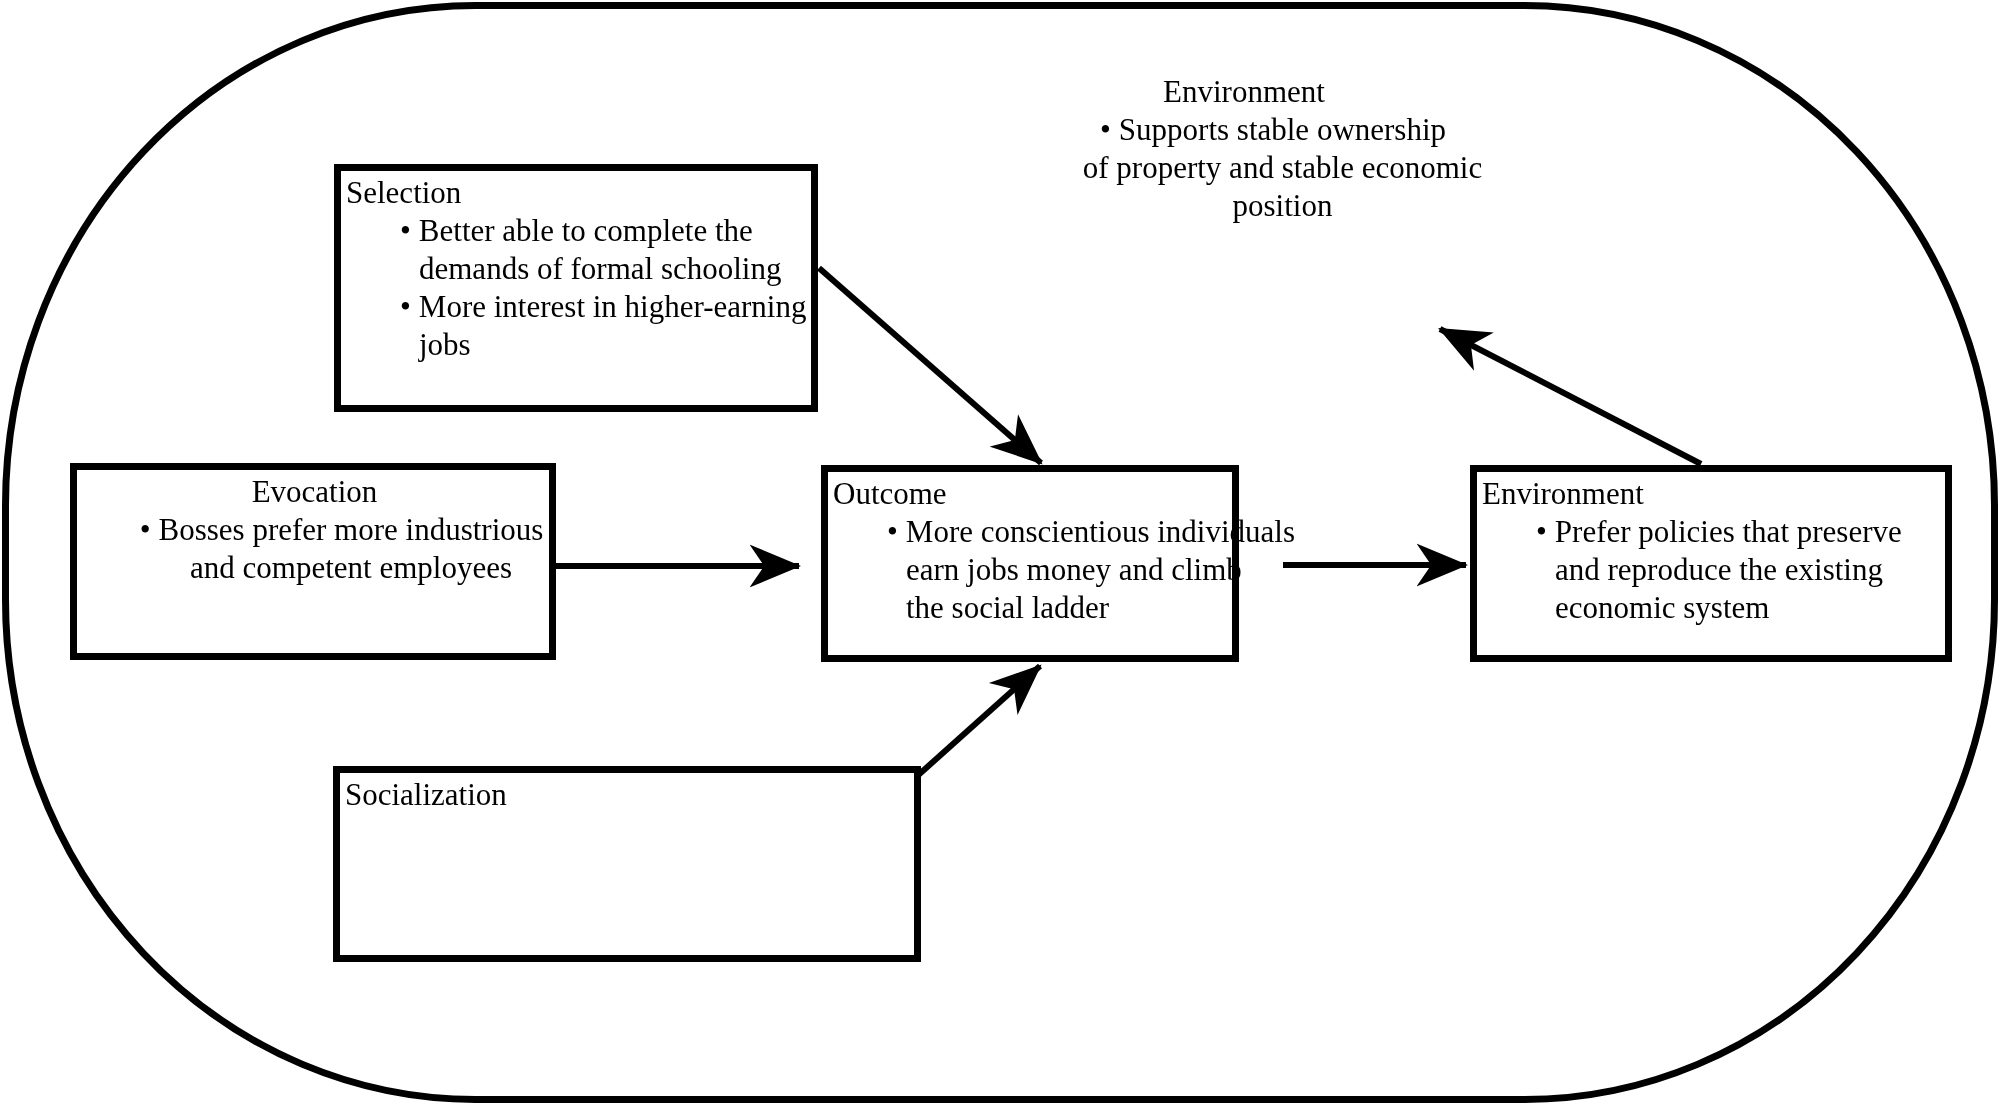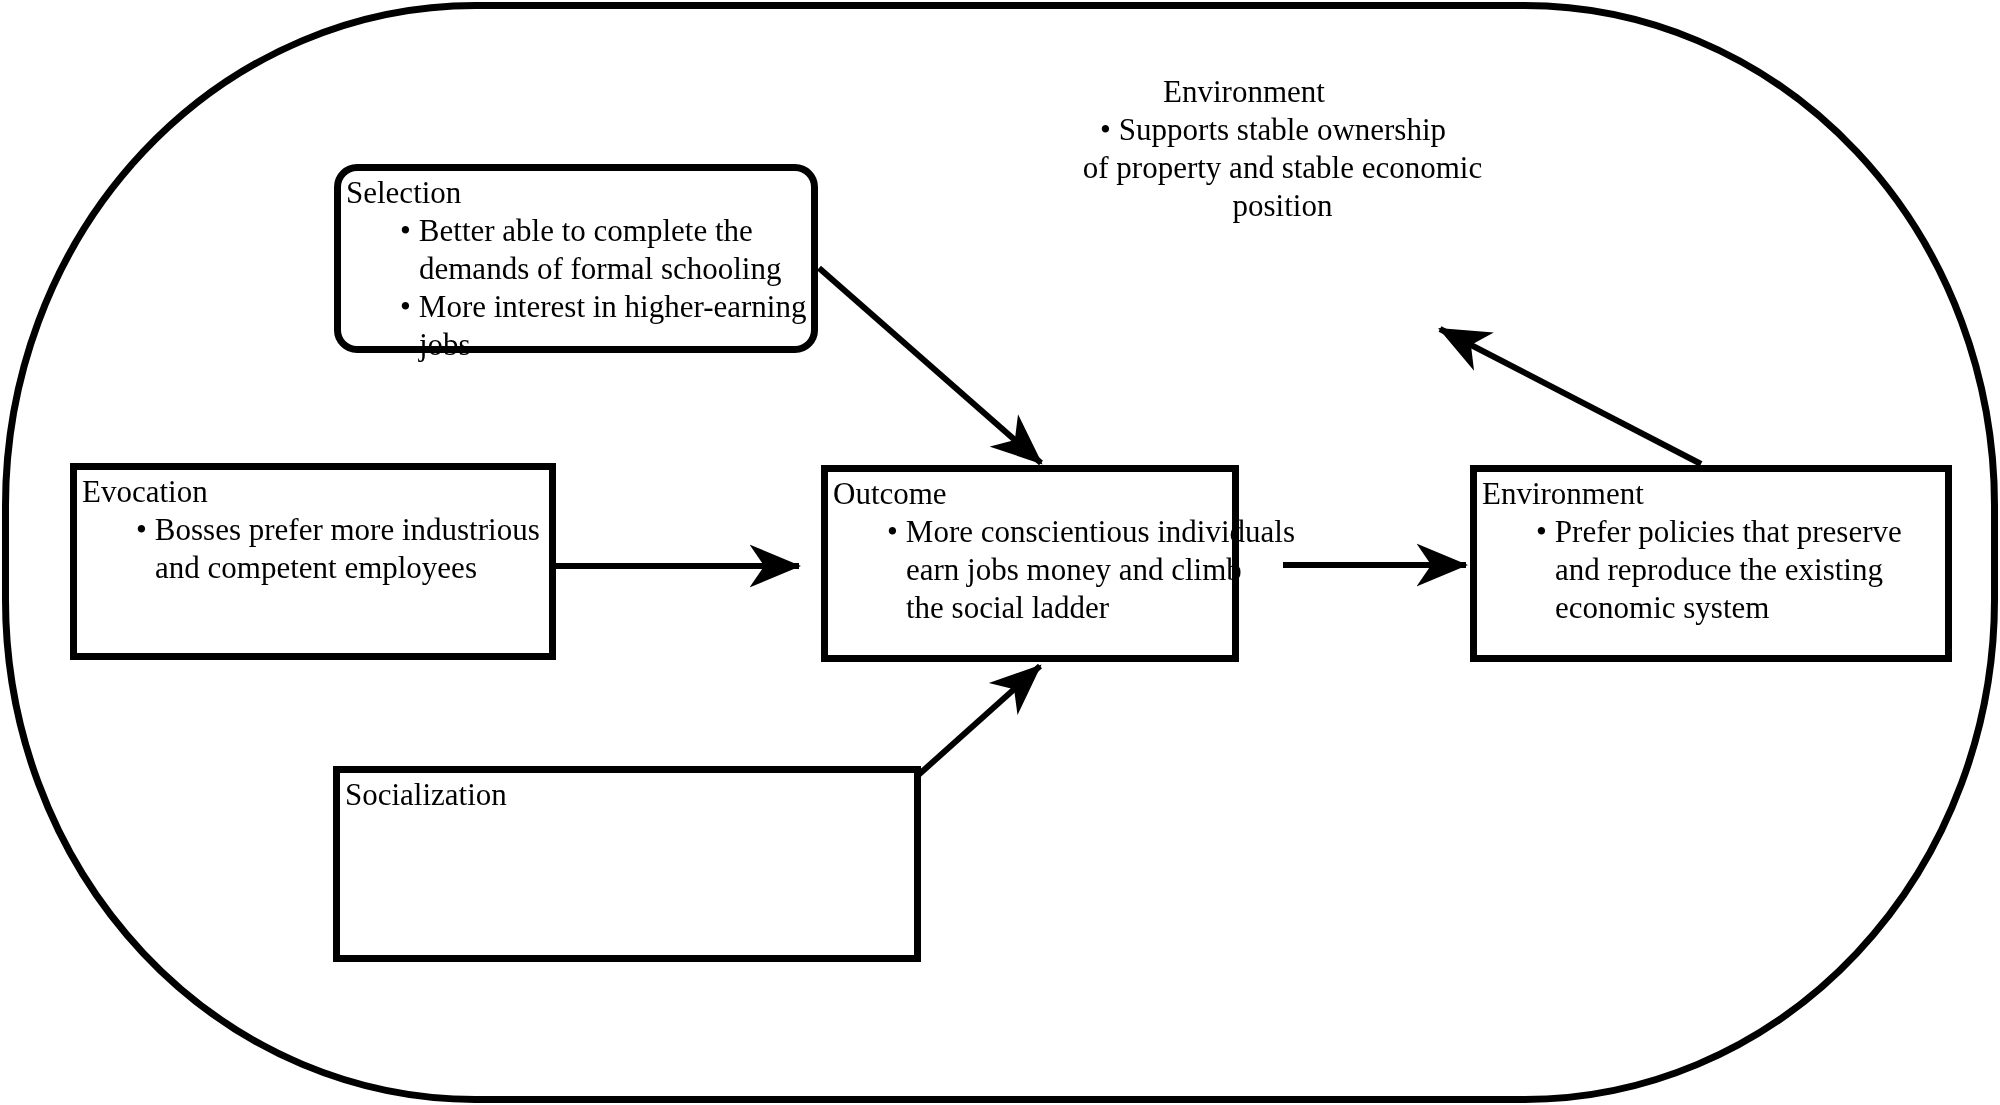--- a/index.html
+++ b/index.html
@@ -37,22 +37,22 @@
   }
   .bullet::before { content: "\2022"; margin-right: 8px; }
   .env-block {
     position: absolute;
     left: 983px;
     top: 73px;
     width: 520px;
     text-align: center;
   }
   .env-block .bullet { padding-left: 79px; }
-  #box-selection     { left: 334px;  top: 164px; width: 484px; height: 189px; border-radius: 23px; }
-  #box-evocation     { left: 70px;   top: 463px; width: 486px; height: 197px; }
+  #box-selection     { left: 334px;  top: 164px; width: 484px; height: 248px; }
+  #box-evocation     { left: 70px;   top: 463px; width: 486px; height: 197px; text-align: center; }
   #box-socialization { left: 333px;  top: 766px; width: 588px; height: 196px; }
   #box-outcome       { left: 802px;  top: 465px; width: 418px; height: 197px; margin-left: 19px; }
   #box-manipulation  { left: 1470px; top: 465px; width: 482px; height: 197px; }
 </style>
 </head>
 <body>
 
 <div class="figure">
 
   <svg class="canvas" width="2000" height="1105" viewBox="0 0 2000 1105" xmlns="http://www.w3.org/2000/svg">

